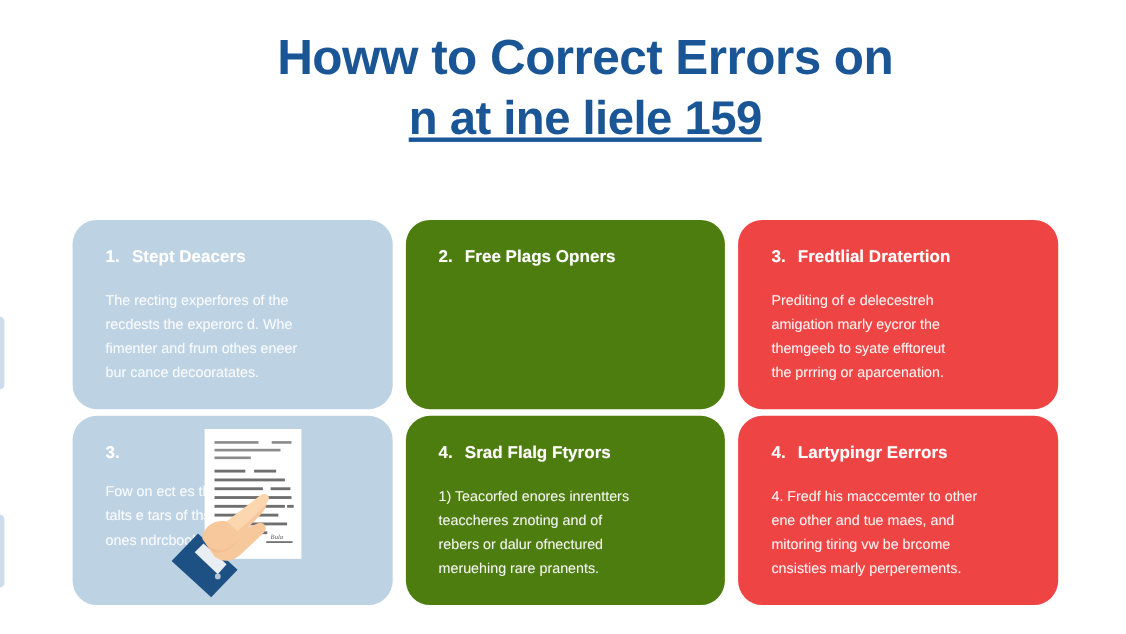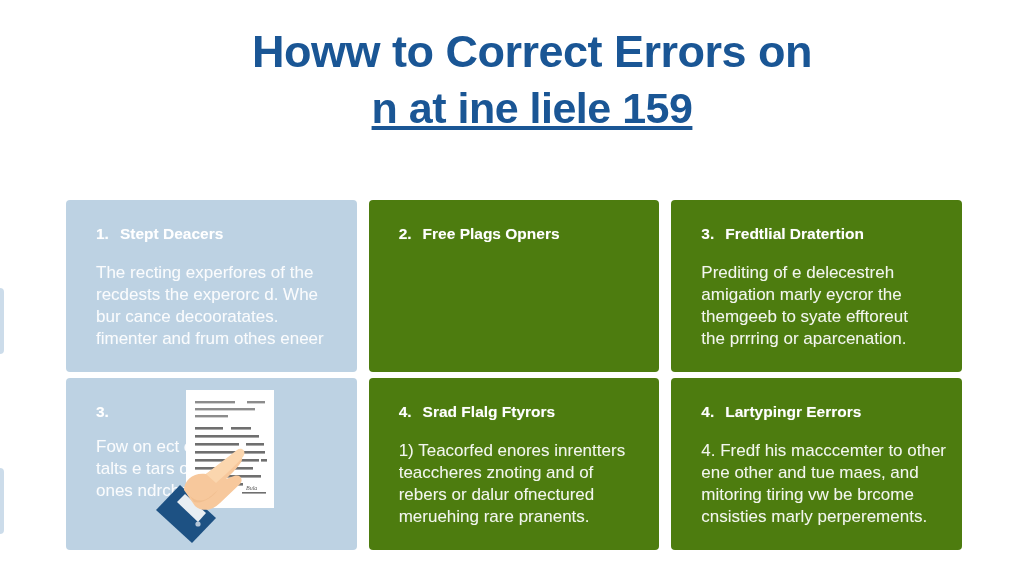--- a/index.html
+++ b/index.html
@@ -65,46 +65,46 @@
     height: 350px;
     display: grid;
     grid-template-columns: repeat(3, 1fr);
     grid-template-rows: repeat(2, 1fr);
     column-gap: 12px;
     row-gap: 6px;
   }
 
   .card {
     background: #bdd2e3;
-    border-radius: 4px;
+    border-radius: 22px;
     position: relative;
     overflow: hidden;
     padding: 18px 26px 16px 30px;
     box-sizing: border-box;
   }
   .card.tint-b { background: #4d7c0f; }
-  .card.tint-c { background: #4d7c0f; }
+  .card.tint-c { background: #ef4444; }
 
   .card-heading {
     color: #ffffff;
     font-weight: bold;
     font-size: 15.5px;
     line-height: 20px;
     margin: 6px 0 0 0;
     text-shadow: 0 0 1px rgba(255,255,255,.35);
     white-space: nowrap;
   }
   .card-heading .num {
     margin-right: 11px;
   }
 
   .card-body {
     margin-top: 18px;
     color: #ffffff;
-    font-size: 17px;
+    font-size: 13px;
     line-height: 22px;
     opacity: .93;
     text-shadow: 0 0 1px rgba(255,255,255,.25);
   }
   .card-body .bline {
     display: block;
     white-space: nowrap;
   }
 
   
@@ -134,22 +134,22 @@
 
   <div class="grid">
 
     <div class="card">
       <div class="card-heading">
         <span class="num">1.</span><span>Stept Deacers</span>
       </div>
       <div class="card-body">
         <span class="bline">The recting experfores of the</span>
         <span class="bline">recdests the experorc d. Whe</span>
+        <span class="bline">fimenter and frum othes eneer</span>
         <span class="bline">bur cance decooratates.</span>
-        <span class="bline">fimenter and frum othes eneer</span>
       </div>
     </div>
 
     <div class="card tint-b">
       <div class="card-heading">
         <span class="num">2.</span><span>Free Plags Opners</span>
       </div>
     </div>
 
     <div class="card tint-c">

